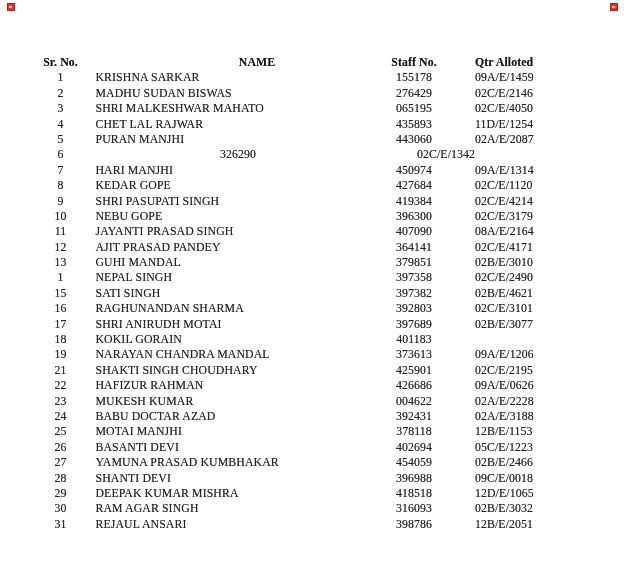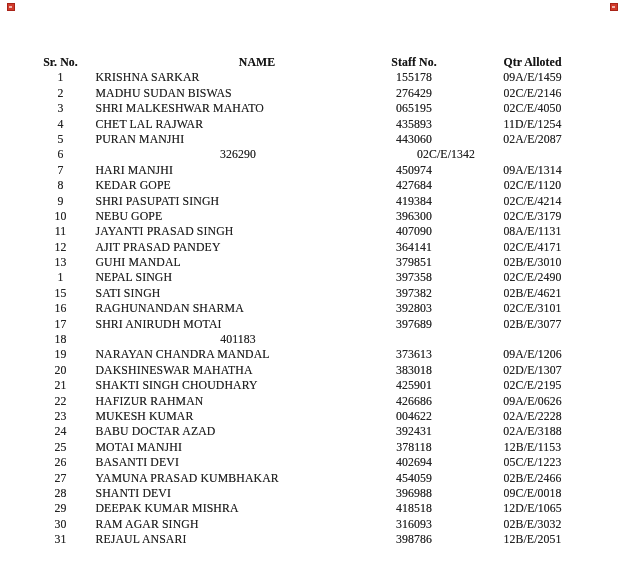--- a/index.html
+++ b/index.html
@@ -48,21 +48,21 @@
   .tr {
     display: grid;
     grid-template-columns: 53px 286px 50px 143px;
     height: 15.4px;
     white-space: nowrap;
     gap: 8px;
   }
   .c-sr    { text-align: center; }
   .c-name  { text-align: left;  padding-left: 0.5px; }
   .c-staff { text-align: center; }
-  .c-qtr   { text-align: center;  padding-left: 28px; }
+  .c-qtr   { text-align: left;  padding-left: 28px; }
 
   .thead .th { font-weight: bold; color: #161616; }
   .thead .c-name { text-align: center; padding-left: 38px; }
 
   .tbody .td { color: #222222; }
   
   .alloc-table { text-shadow: 0 0 0.4px rgba(40,40,40,0.55); }
 </style>
 </head>
 <body>
@@ -136,21 +136,21 @@
         <div class="tr">
           <div class="td c-sr">10</div>
           <div class="td c-name">NEBU GOPE</div>
           <div class="td c-staff">396300</div>
           <div class="td c-qtr">02C/E/3179</div>
         </div>
         <div class="tr">
           <div class="td c-sr">11</div>
           <div class="td c-name">JAYANTI PRASAD SINGH</div>
           <div class="td c-staff">407090</div>
-          <div class="td c-qtr">08A/E/1131</div>
+          <div class="td c-qtr">08A/E/2164</div>
         </div>
         <div class="tr">
           <div class="td c-sr">12</div>
           <div class="td c-name">AJIT PRASAD PANDEY</div>
           <div class="td c-staff">364141</div>
           <div class="td c-qtr">02C/E/4171</div>
         </div>
         <div class="tr">
           <div class="td c-sr">13</div>
           <div class="td c-name">GUHI MANDAL</div>
@@ -176,35 +176,30 @@
           <div class="td c-qtr">02C/E/3101</div>
         </div>
         <div class="tr">
           <div class="td c-sr">17</div>
           <div class="td c-name">SHRI ANIRUDH MOTAI</div>
           <div class="td c-staff">397689</div>
           <div class="td c-qtr">02B/E/3077</div>
         </div>
         <div class="tr">
           <div class="td c-sr">18</div>
+          <div class="td c-name">KOKIL GORAIN</div>
           <div class="td c-staff">401183</div>
         </div>
         <div class="tr">
           <div class="td c-sr">19</div>
           <div class="td c-name">NARAYAN CHANDRA MANDAL</div>
           <div class="td c-staff">373613</div>
           <div class="td c-qtr">09A/E/1206</div>
         </div>
         <div class="tr">
-          <div class="td c-sr">20</div>
-          <div class="td c-name">DAKSHINESWAR MAHATHA</div>
-          <div class="td c-staff">383018</div>
-          <div class="td c-qtr">02D/E/1307</div>
-        </div>
-        <div class="tr">
           <div class="td c-sr">21</div>
           <div class="td c-name">SHAKTI SINGH CHOUDHARY</div>
           <div class="td c-staff">425901</div>
           <div class="td c-qtr">02C/E/2195</div>
         </div>
         <div class="tr">
           <div class="td c-sr">22</div>
           <div class="td c-name">HAFIZUR RAHMAN</div>
           <div class="td c-staff">426686</div>
           <div class="td c-qtr">09A/E/0626</div>

